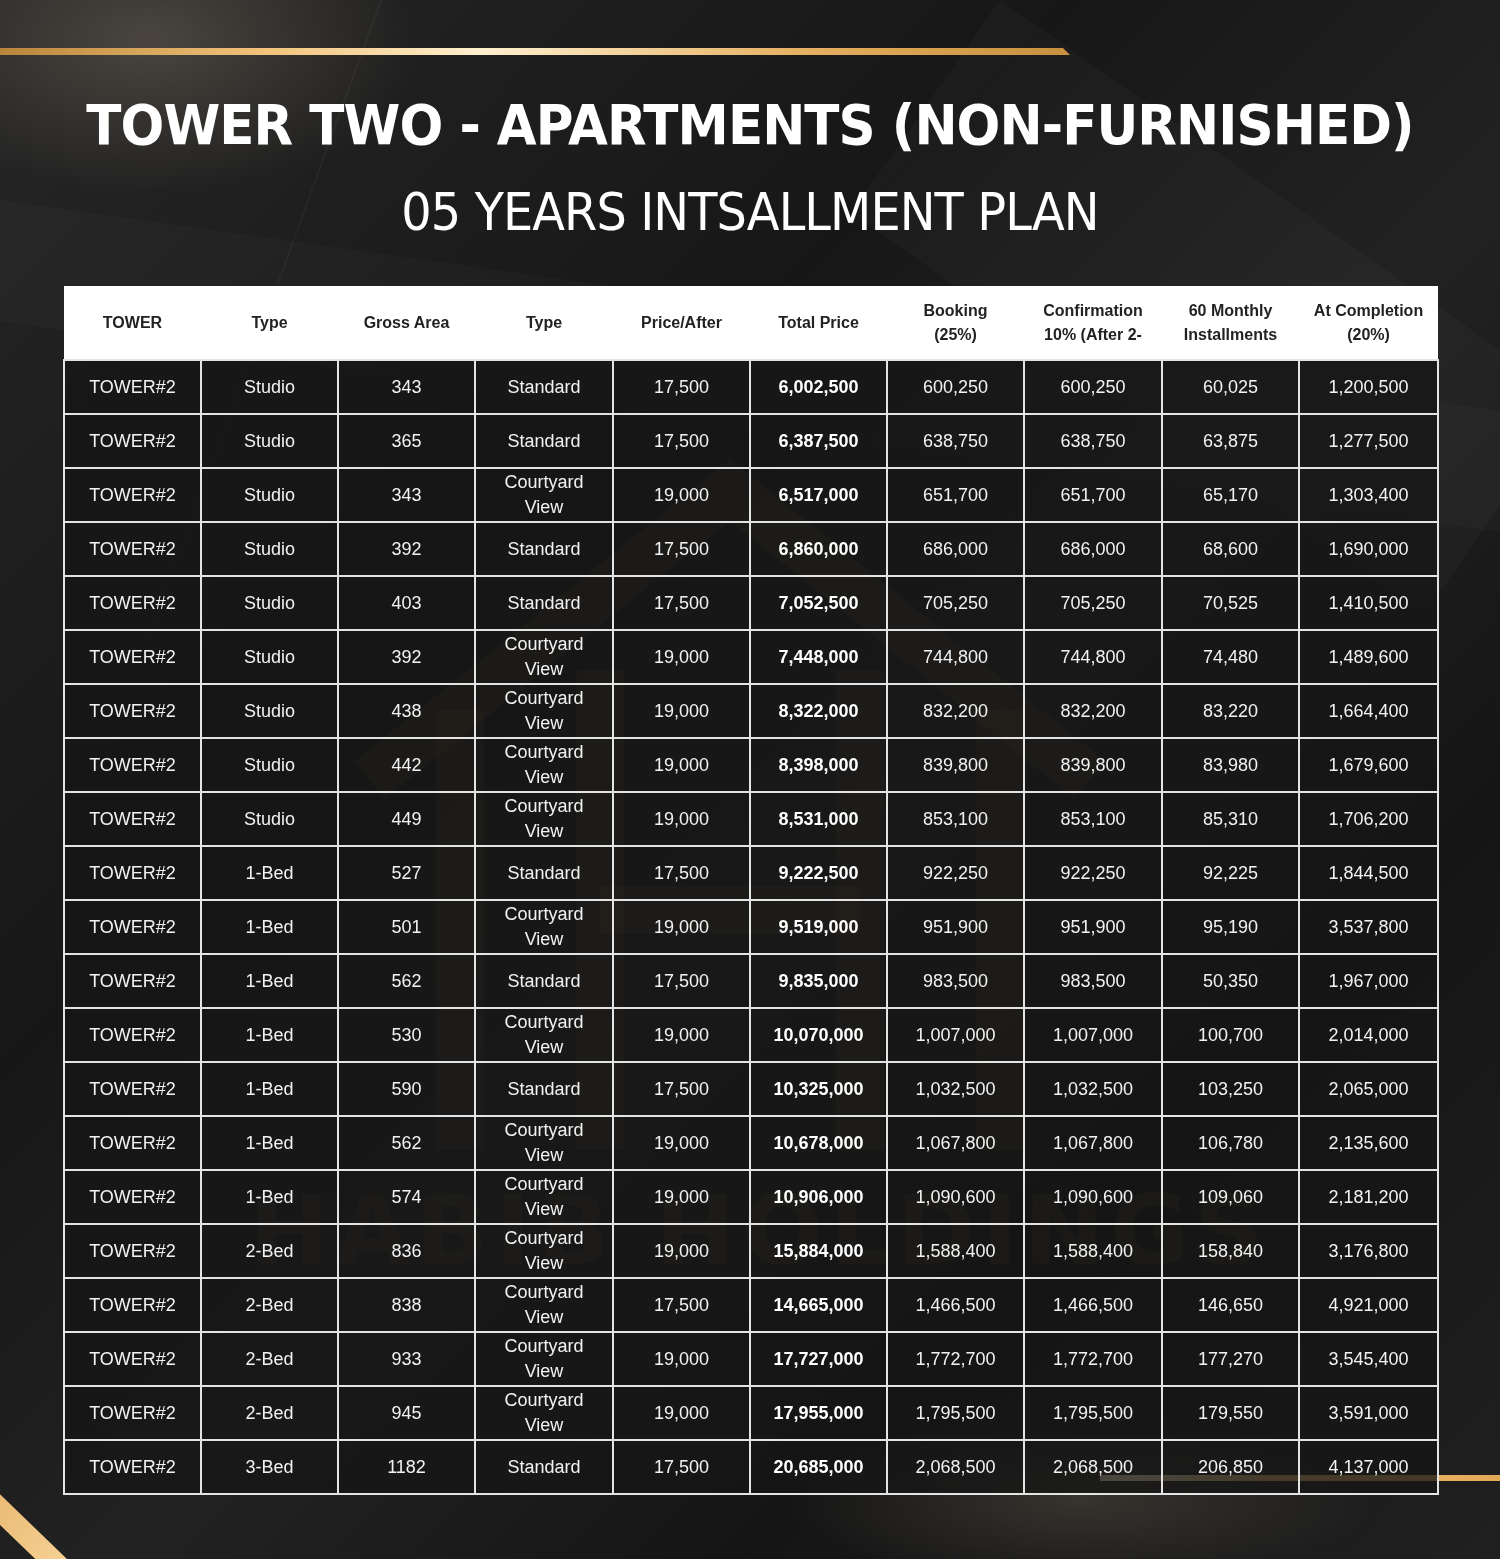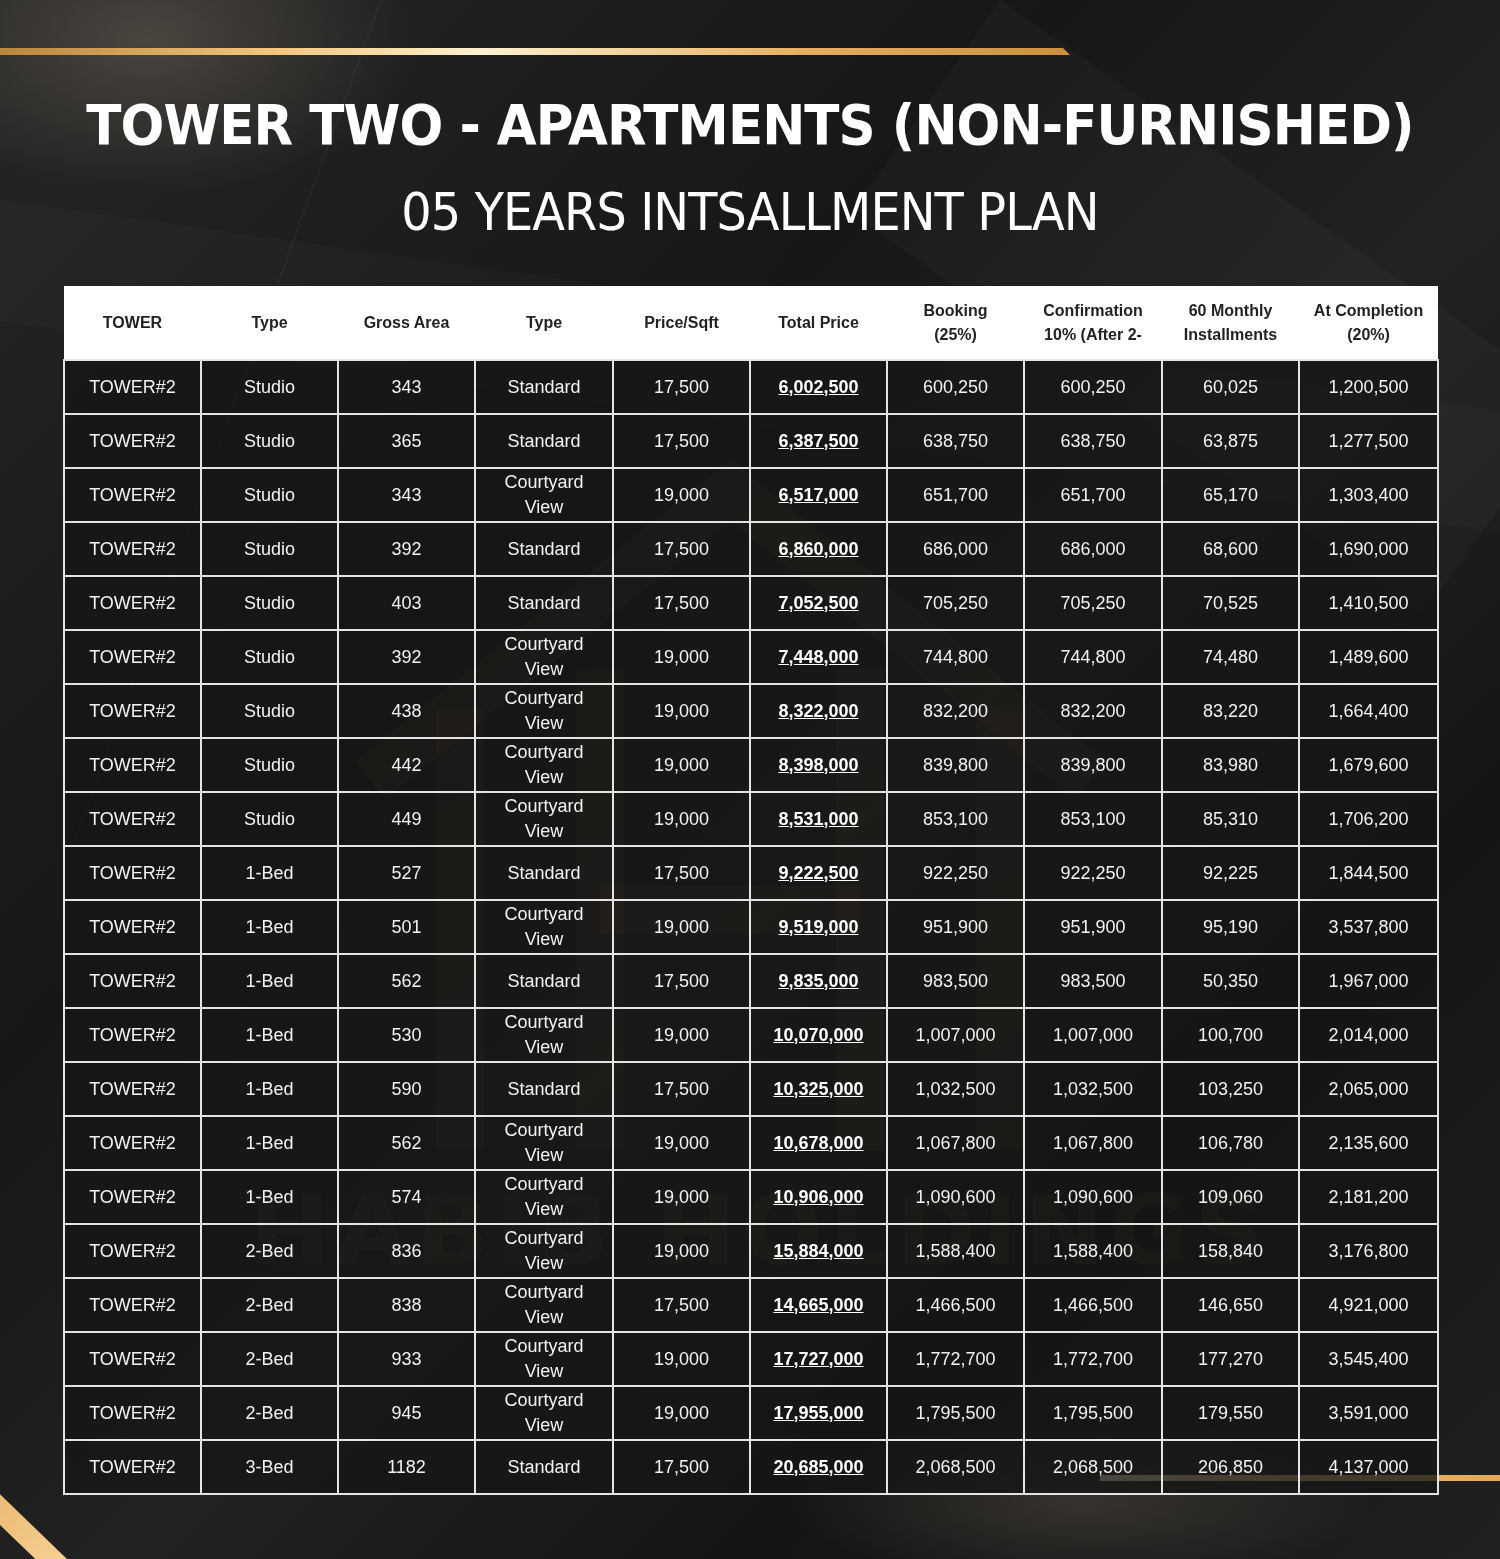--- a/index.html
+++ b/index.html
@@ -52,21 +52,21 @@
   }
   table.plan th {
     background:#fff; color:#222; font-weight:bold; font-size:16px; height:73px;
     text-align:center; vertical-align:middle; padding:0 4px; line-height:24px;
   }
   table.plan td {
     border:2px solid #e4e4e4; color:#f2f2f2; font-size:18px;
     height:52px; text-align:center; vertical-align:middle; padding:0 4px;
     line-height:25px; background:rgba(22,22,22,0.78);
   }
-  table.plan td.bold { font-weight:bold; color:#fff;text-decoration:underline; }
+  table.plan td.bold { font-weight:bold; color:#fff; }
 </style>
 </head>
 <body>
 
 <div class="bg"></div>
 <div class="stripe" style="left:380px;top:0;width:2px;height:900px;transform:rotate(20deg);"></div>
 <div class="stripe" style="left:1000px;top:0;width:700px;height:260px;transform:rotate(35deg);background:rgba(255,255,255,0.025);"></div>
 <div class="stripe" style="left:0;top:200px;width:1600px;height:120px;transform:rotate(8deg);background:rgba(255,255,255,0.02);"></div>
 
 <div class="gold-bar-top"></div>
@@ -100,21 +100,21 @@
       <col style="width:138px">
       <col style="width:137px">
       <col style="width:139px">
   </colgroup>
   <thead>
     <tr id="hdr">
         <th>TOWER</th>
         <th>Type</th>
         <th>Gross Area</th>
         <th>Type</th>
-        <th>Price/Sqft</th>
+        <th>Price/After</th>
         <th>Total Price</th>
         <th>
           <div>Booking</div>
           <div>(25%)</div>
         </th>
         <th>
           <div>Confirmation</div>
           <div>10% (After 2-</div>
         </th>
         <th>

